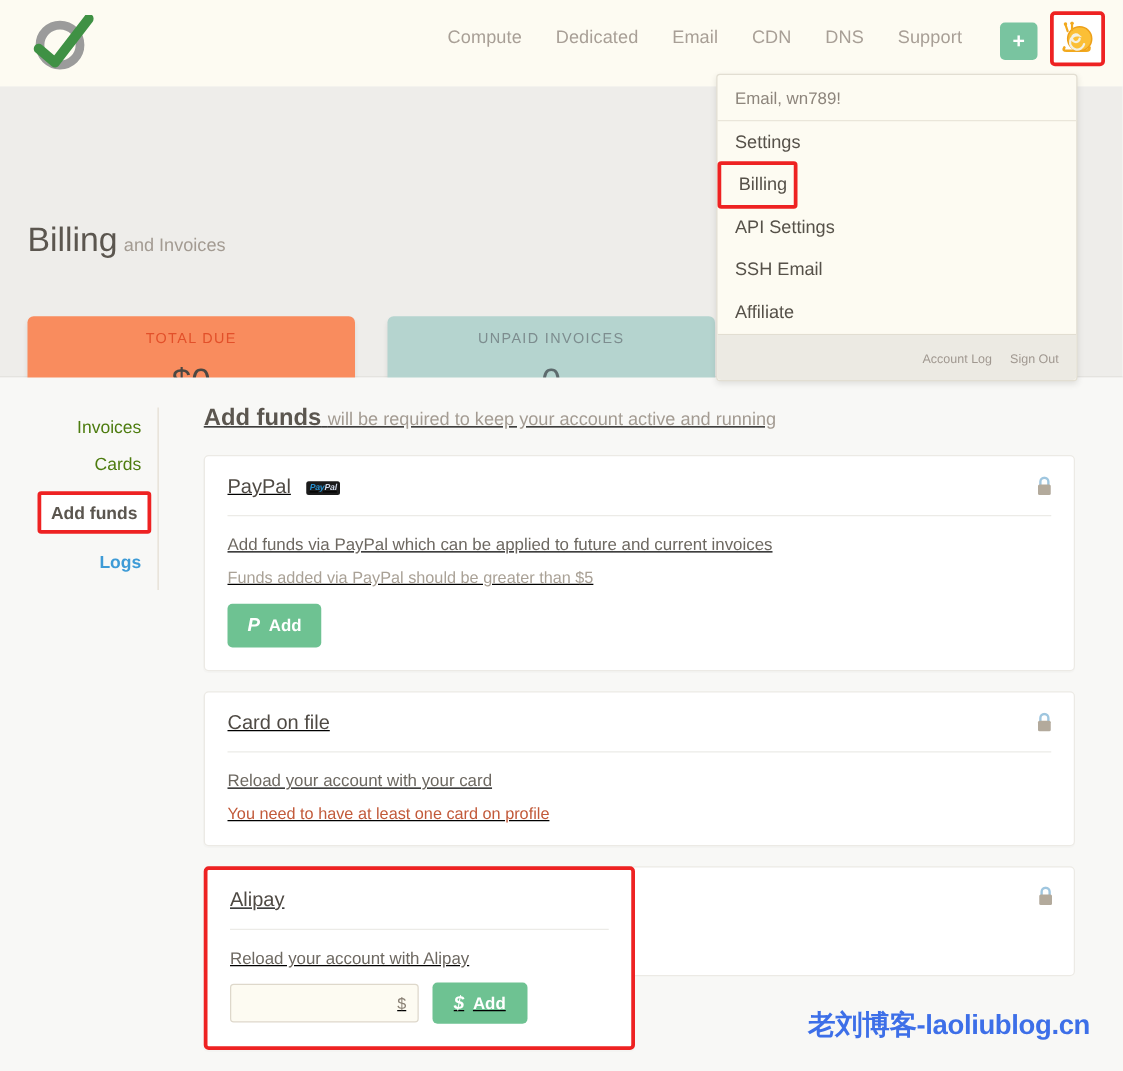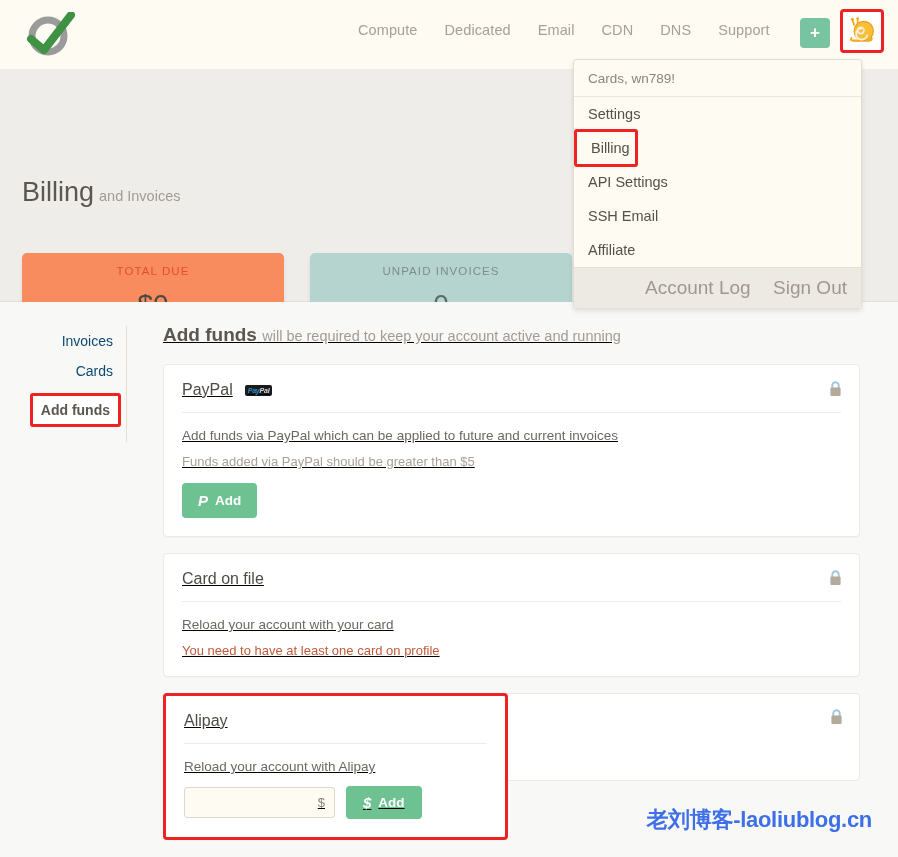--- a/index.html
+++ b/index.html
@@ -109,23 +109,23 @@
     width: 64px;
   }
   .dd-foot {
     background: #eceae3;
     border-top: 1px solid #e2ded2;
     padding: 9px 14px;
     text-align: right;
     border-radius: 0 0 3px 3px;
   }
   .dd-foot span {
-    font-size: 19px;
+    font-size: 10px;
     color: #a09890;
-    margin-left: 18px;
+    margin-left: 10px;
     cursor: pointer;
   }
 
   
   .banner {
     background: #eeedea;
     height: 233px;
     position: relative;
     border-bottom: 1px solid #e1e0dc;
   }
@@ -171,21 +171,21 @@
     position: absolute;
     left: 0; top: 24px;
     width: 127px;
     text-align: right;
     border-right: 1px solid #e3ddd2;
     padding-right: 13px;
     padding-bottom: 8px;
   }
   .side-item {
     font-size: 14px;
-    color: #0c4a6e;
+    color: #4d7c0f;
     padding: 7px 0;
     cursor: pointer;
   }
   .side-item.link { color: #3e9bd6; font-weight: 600; }
   .side-item.active-hl {
     border: 3px solid #ee2222;
     border-radius: 3px;
     color: #5b564f;
     font-weight: 600;
     padding: 6px 8px;
@@ -334,21 +334,21 @@
         <path d="M18 16 m0 0 a3.5 3.5 0 1 1 -1 -3 a6.5 6.5 0 1 0 5 8" fill="none" stroke="#f3f0e2" stroke-width="2.1" stroke-linecap="round"></path>
         <path d="M7 9 L5 3 M11 8 L11 2" stroke="#f2a91e" stroke-width="2" stroke-linecap="round" fill="none"></path>
         <circle cx="5" cy="2.5" r="1.6" fill="#f2a91e"></circle>
         <circle cx="11" cy="1.8" r="1.6" fill="#f2a91e"></circle>
       </svg>
     </div>
   </div>
 </div>
 
 <div class="dropdown">
-  <div class="dd-hello">Cards, wn789!</div>
+  <div class="dd-hello">Email, wn789!</div>
   <div class="dd-item">Settings</div>
   <div class="dd-item hl">Billing</div>
   <div class="dd-item">API Settings</div>
   <div class="dd-item">SSH Email</div>
   <div class="dd-item">Affiliate</div>
   <div class="dd-foot">
     <span>Account Log</span>
     <span>Sign Out</span>
   </div>
 </div>
@@ -370,20 +370,21 @@
 </div>
 
 <div class="main">
 
   <div class="sidebar">
     <div class="side-item">Invoices</div>
     <div class="side-item">Cards</div>
     <div style="padding:7px 0;">
       <span class="side-item active-hl">Add funds</span>
     </div>
+    <div class="side-item link">Logs</div>
   </div>
 
   <div class="content">
 
     <div class="content-head">
       <span>Add funds</span>
       <span class="sub">will be required to keep your account active and running</span>
     </div>
 
     <div class="card">

